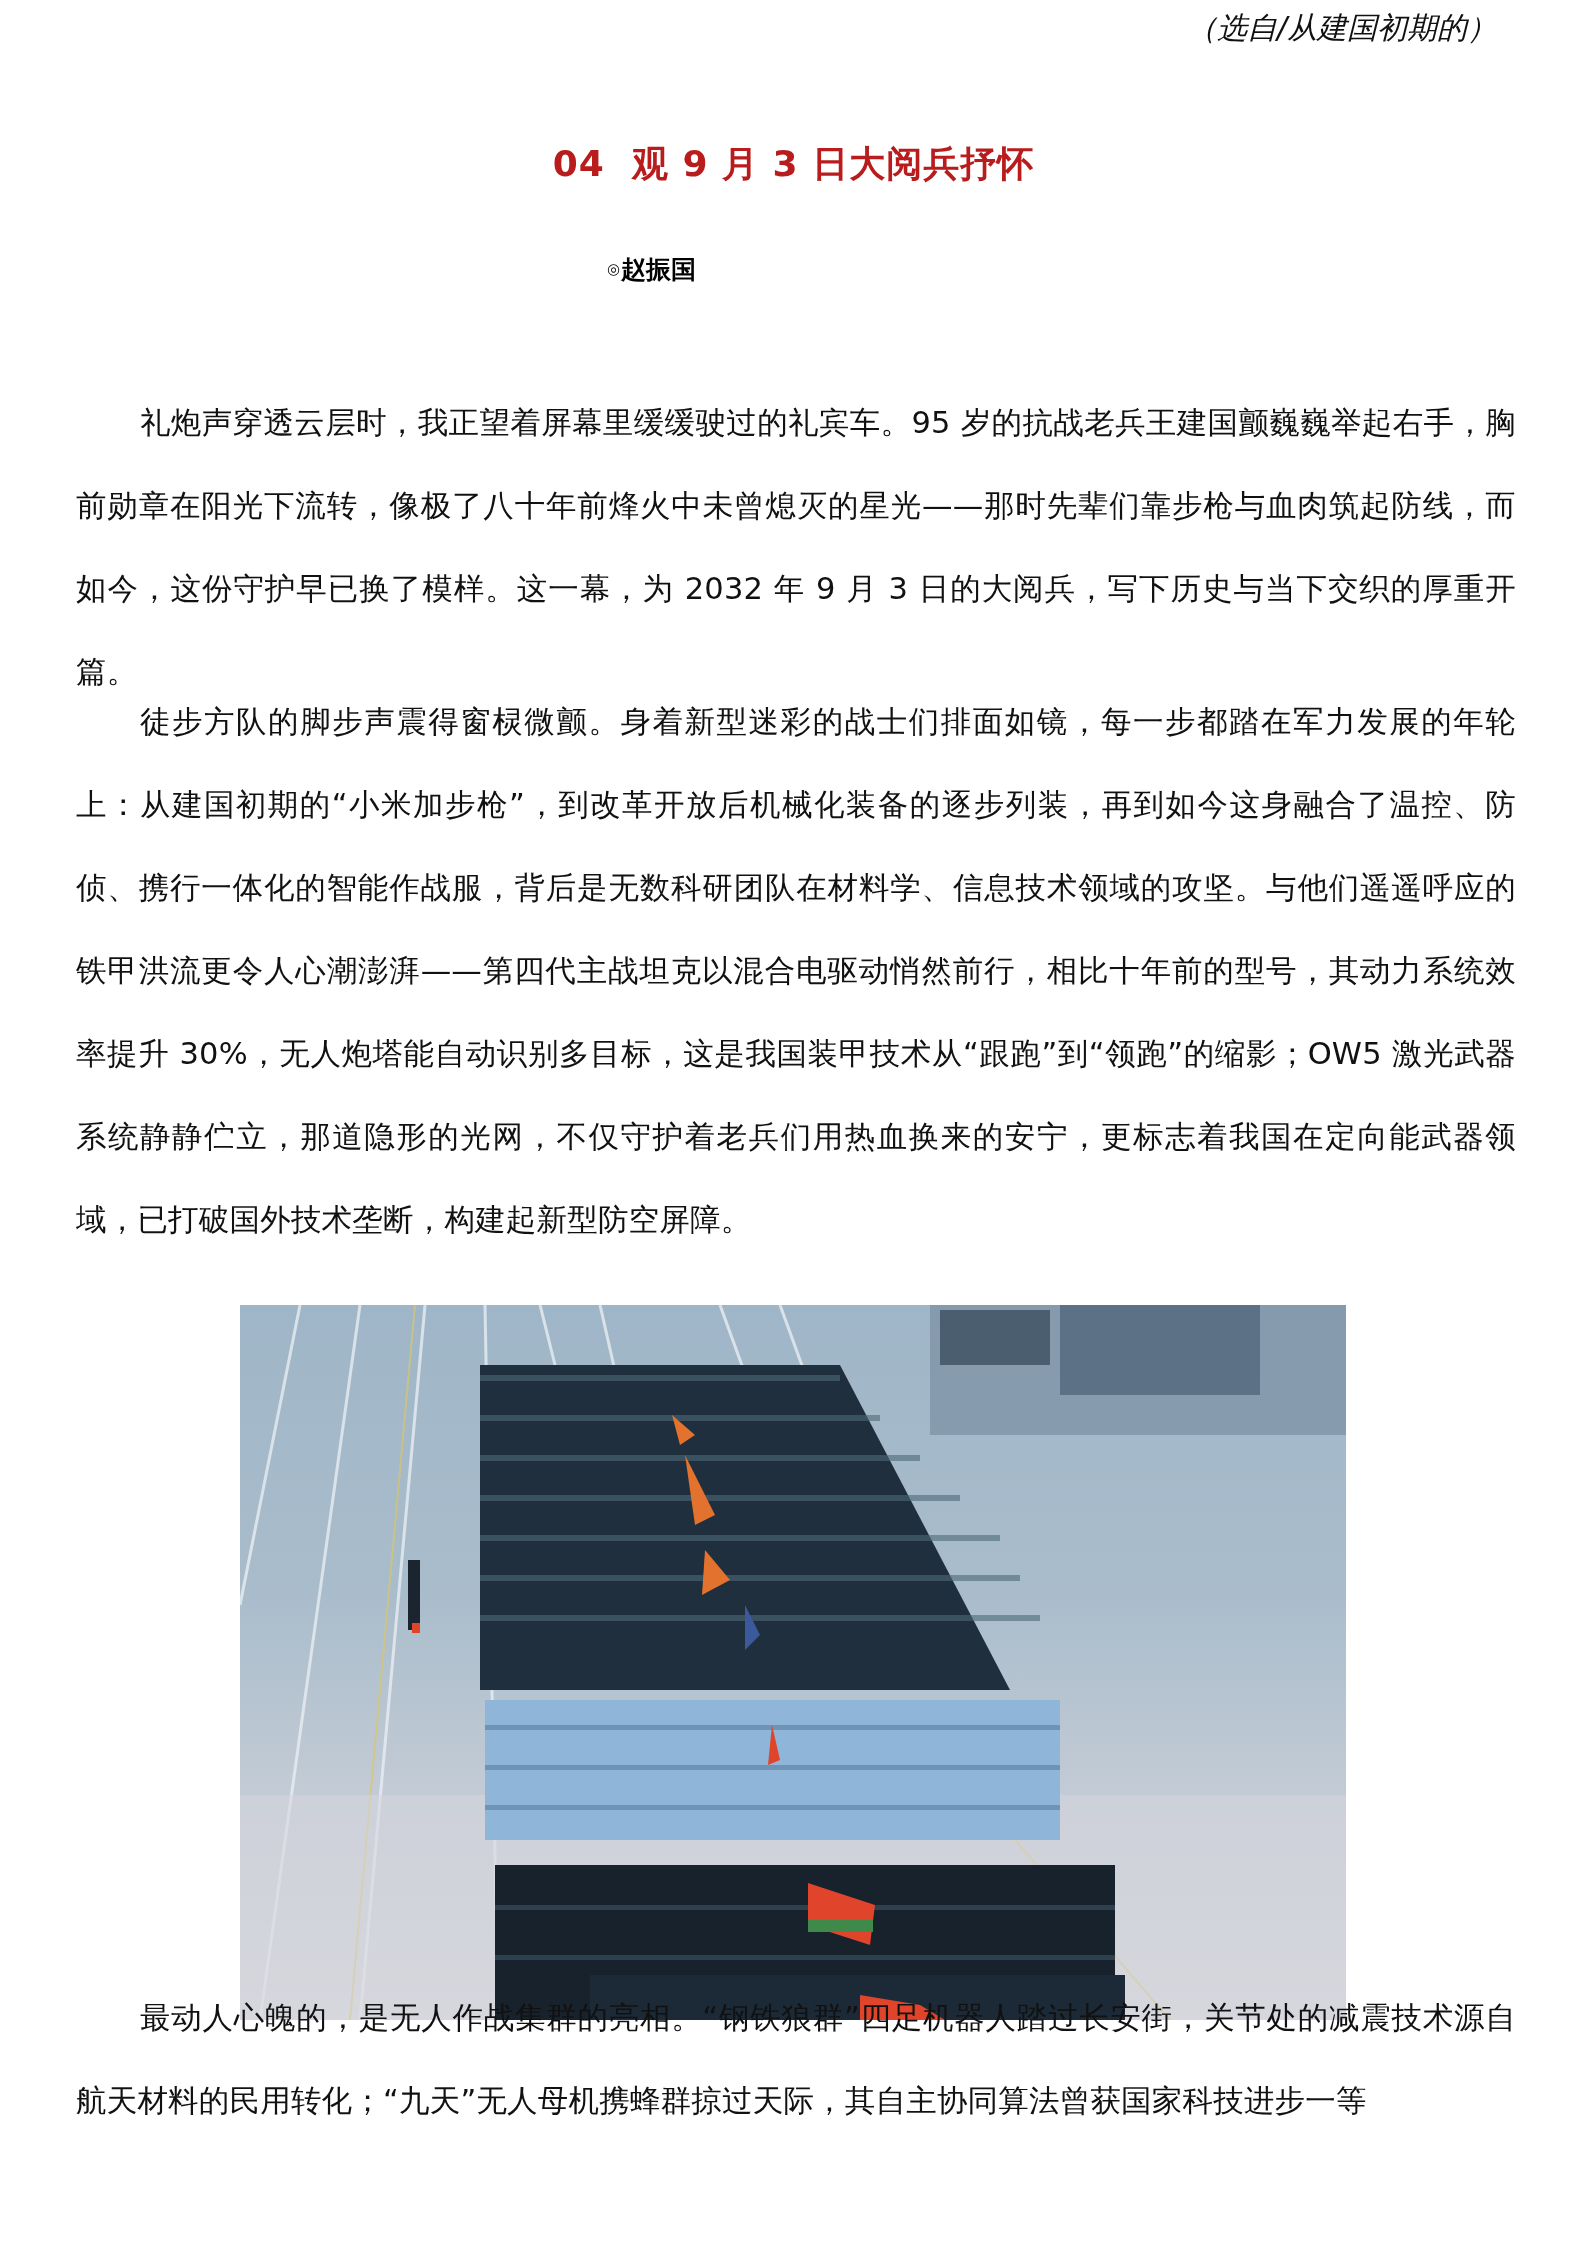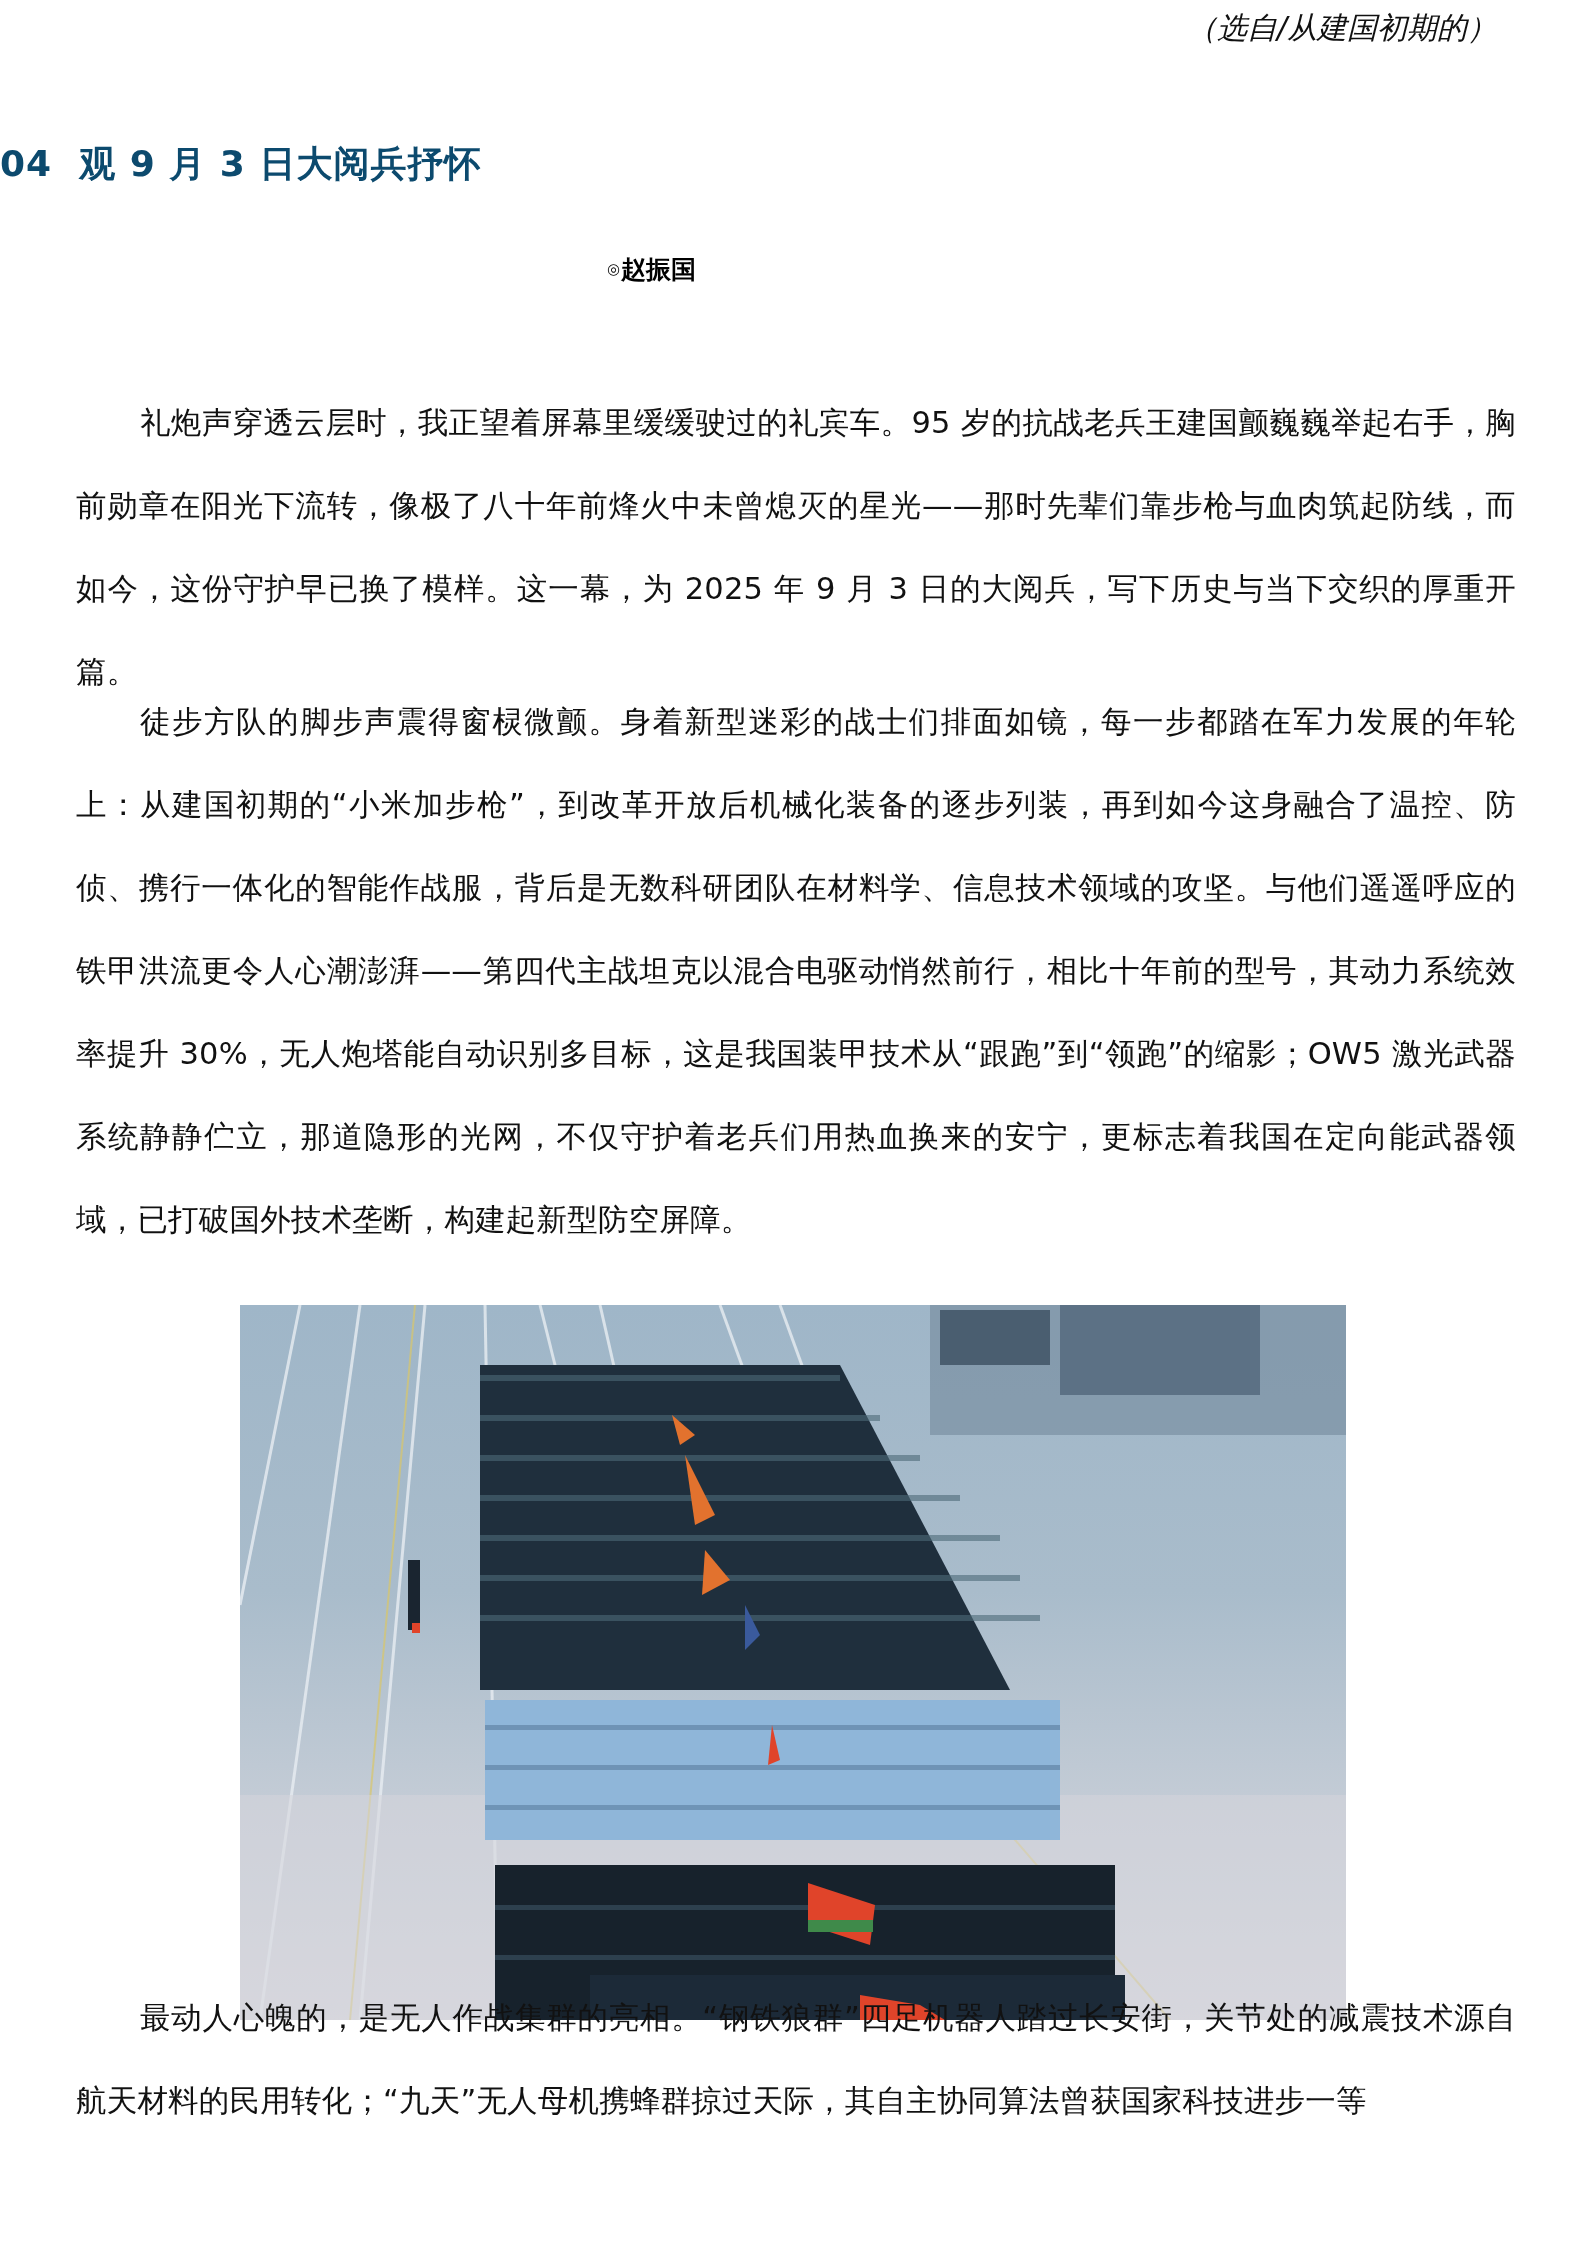--- a/index.html
+++ b/index.html
@@ -6,22 +6,22 @@
   body {
     width: 1587px; height: 2245px; position: relative; overflow: hidden;
     font-family: "DejaVu Sans", "Liberation Sans", sans-serif; color: #111111;
   }
   .source-note {
     position: absolute; top: 8px; right: 90px;
     font-size: 30px; font-style: italic; color: #111;
     letter-spacing: 0px;
   }
   .article-title {
-    position: absolute; top: 140px; left: 0; width: 1587px; text-align: left;
-    font-size: 36px; font-weight: bold; color: #0c4a6e; letter-spacing: 1px;
+    position: absolute; top: 140px; left: 0; width: 1587px; text-align: center;
+    font-size: 36px; font-weight: bold; color: #b91c1c; letter-spacing: 1px;
   }
   .byline {
     position: absolute; top: 253px; left: 0; width: 1303px; text-align: center;
     font-size: 25px; font-weight: bold; color: #000;
   }
   .byline .mark { font-size: 15px; font-weight: normal; vertical-align: 4px; margin-right: 1px; }
   .para {
     position: absolute; left: 76px; width: 1440px; margin: 0;
     font-size: 30.5px; line-height: 83px; text-indent: 64px;
     text-align: justify; text-align-last: left; color: #111;
@@ -41,21 +41,21 @@
 <body>
 
 <div class="source-note">（选自/从建国初期的）</div>
 
 <h1 class="article-title" style="margin:0;white-space:pre;">04  观 9 月 3 日大阅兵抒怀</h1>
 
 <div class="byline">
   <span class="mark">◎</span><span>赵振国</span>
 </div>
 
-<p class="para p1">礼炮声穿透云层时，我正望着屏幕里缓缓驶过的礼宾车。95 岁的抗战老兵王建国颤巍巍举起右手，胸前勋章在阳光下流转，像极了八十年前烽火中未曾熄灭的星光——那时先辈们靠步枪与血肉筑起防线，而如今，这份守护早已换了模样。这一幕，为 2025 年 9 月 3 日的大阅兵，写下历史与当下交织的厚重开篇。</p>
+<p class="para p1">礼炮声穿透云层时，我正望着屏幕里缓缓驶过的礼宾车。95 岁的抗战老兵王建国颤巍巍举起右手，胸前勋章在阳光下流转，像极了八十年前烽火中未曾熄灭的星光——那时先辈们靠步枪与血肉筑起防线，而如今，这份守护早已换了模样。这一幕，为 2032 年 9 月 3 日的大阅兵，写下历史与当下交织的厚重开篇。</p>
 <p class="para p2">徒步方队的脚步声震得窗棂微颤。身着新型迷彩的战士们排面如镜，每一步都踏在军力发展的年轮上：从建国初期的“小米加步枪”，到改革开放后机械化装备的逐步列装，再到如今这身融合了温控、防侦、携行一体化的智能作战服，背后是无数科研团队在材料学、信息技术领域的攻坚。与他们遥遥呼应的铁甲洪流更令人心潮澎湃——第四代主战坦克以混合电驱动悄然前行，相比十年前的型号，其动力系统效率提升 30%，无人炮塔能自动识别多目标，这是我国装甲技术从“跟跑”到“领跑”的缩影；OW5 激光武器系统静静伫立，那道隐形的光网，不仅守护着老兵们用热血换来的安宁，更标志着我国在定向能武器领域，已打破国外技术垄断，构建起新型防空屏障。</p>
 
 <div class="photo">
   <svg width="1106" height="715" viewBox="0 0 1106 715">
 
     <g stroke="#e8edf2" stroke-width="3" fill="none" opacity="0.8">
       <line x1="60" y1="0" x2="0" y2="300"></line>
       <line x1="120" y1="0" x2="20" y2="715"></line>
       <line x1="185" y1="0" x2="120" y2="715"></line>
       <line x1="245" y1="0" x2="258" y2="715"></line>

